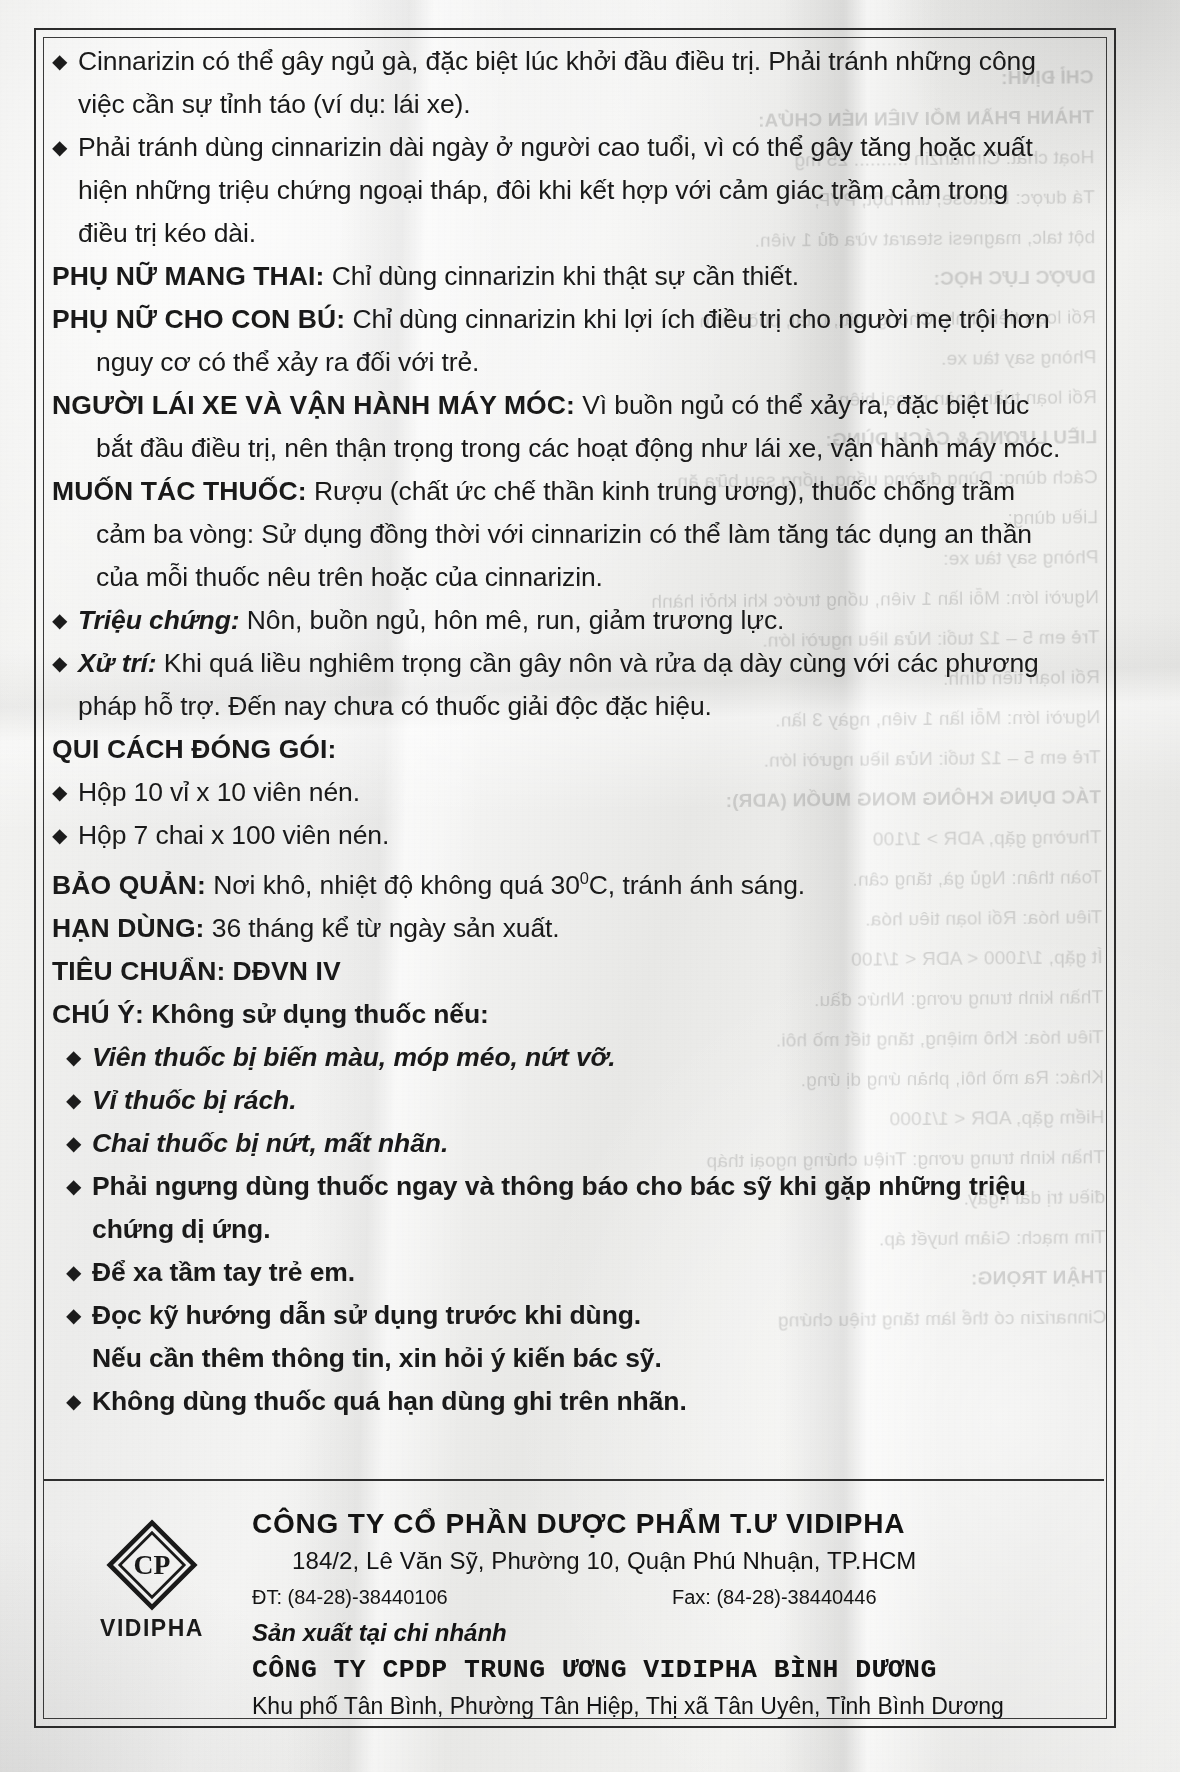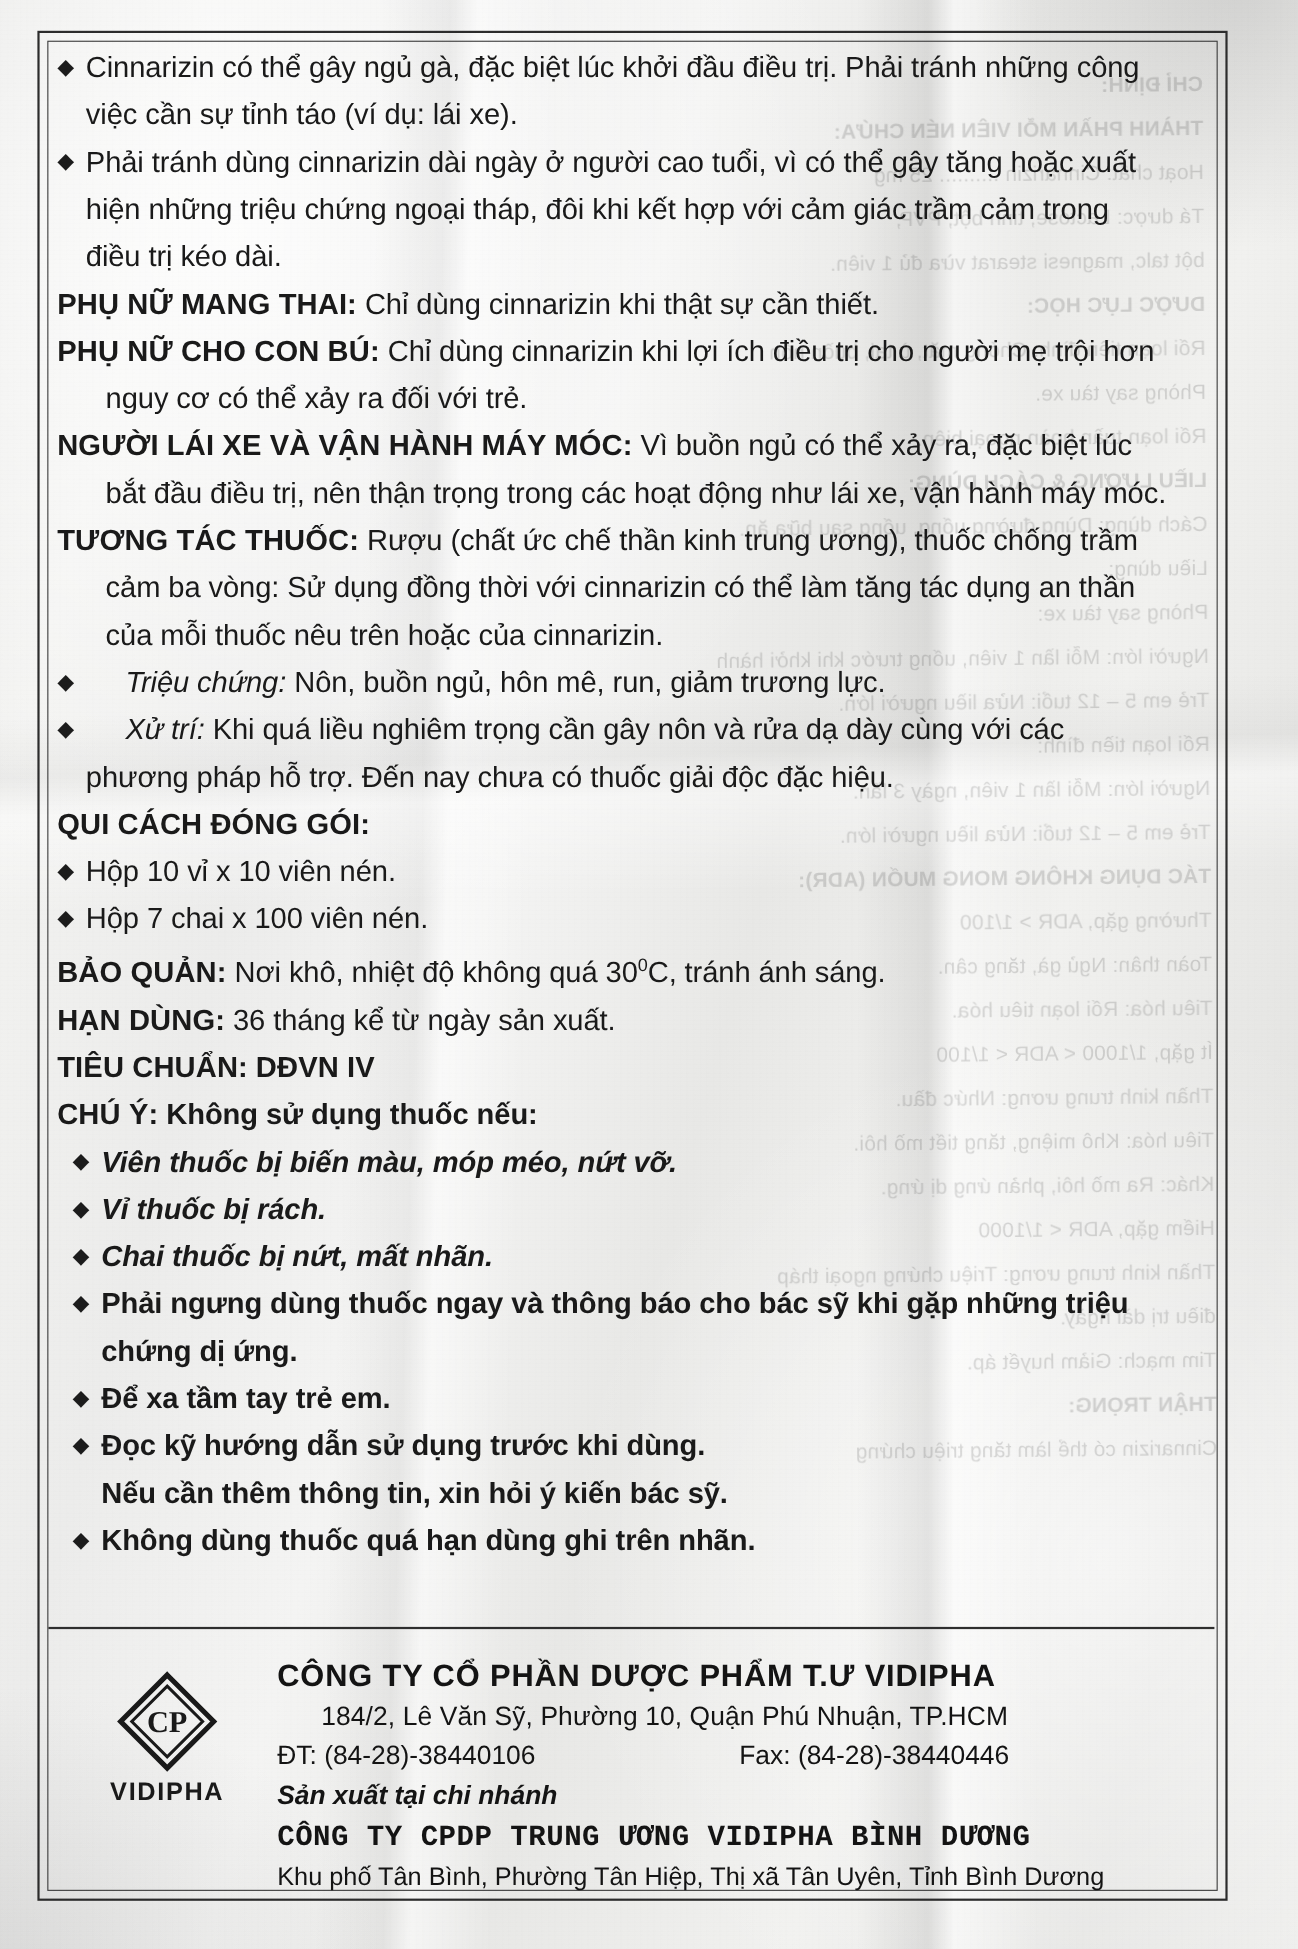--- a/index.html
+++ b/index.html
@@ -133,21 +133,21 @@
 
   
   .hang {
     padding-left: 44px;
     text-indent: -44px;
   }
   .hd {
     font-weight: bold;
     letter-spacing: 0.1px;
   }
-  .ital { font-style: italic; font-weight: normal; margin-left: 36px; }
+  .ital { font-style: italic; font-weight: bold; }
   .bold { font-weight: bold; }
   sup.deg { font-size: 0.62em; vertical-align: super; }
 
   .warn { font-weight: bold; }
   .warn-i { font-weight: bold; font-style: italic; }
 
   .sep {
     position: absolute;
     left: 44px;
     top: 1479px;
@@ -195,21 +195,21 @@
     letter-spacing: 0.8px;
     line-height: 38px;
   }
   .f-addr {
     font-size: 24px;
     line-height: 36px;
     letter-spacing: 0.1px;
     margin-left: 40px;
   }
   .f-contact {
-    font-size: 24px;
+    font-size: 20px;
     line-height: 36px;
     display: flex;
   }
   .f-contact .tel { width: 420px; }
   .f-branch {
     font-size: 24px;
     font-weight: bold;
     font-style: italic;
     line-height: 36px;
   }
@@ -306,21 +306,21 @@
       <span class="hd">PHỤ NỮ CHO CON BÚ:</span>
       <span>Chỉ dùng cinnarizin khi lợi ích điều trị cho người mẹ trội hơn nguy cơ có thể xảy ra đối với trẻ.</span>
     </p>
 
     <p class="blk hang">
       <span class="hd">NGƯỜI LÁI XE VÀ VẬN HÀNH MÁY MÓC:</span>
       <span>Vì buồn ngủ có thể xảy ra, đặc biệt lúc bắt đầu điều trị, nên thận trọng trong các hoạt động như lái xe, vận hành máy móc.</span>
     </p>
 
     <p class="blk hang">
-      <span class="hd">TƯƠNG TÁC THUỐC:</span>
+      <span class="hd">MUỐN TÁC THUỐC:</span>
       <span>Rượu (chất ức chế thần kinh trung ương), thuốc chống trầm cảm ba vòng: Sử dụng đồng thời với cinnarizin có thể làm tăng tác dụng an thần của mỗi thuốc nêu trên hoặc của cinnarizin.</span>
     </p>
 
 
     <div class="bullet">
       <span class="dia">◆</span>
       <span class="body">
         <span class="ital">Triệu chứng:</span>
         <span>Nôn, buồn ngủ, hôn mê, run, giảm trương lực.</span>
       </span>

